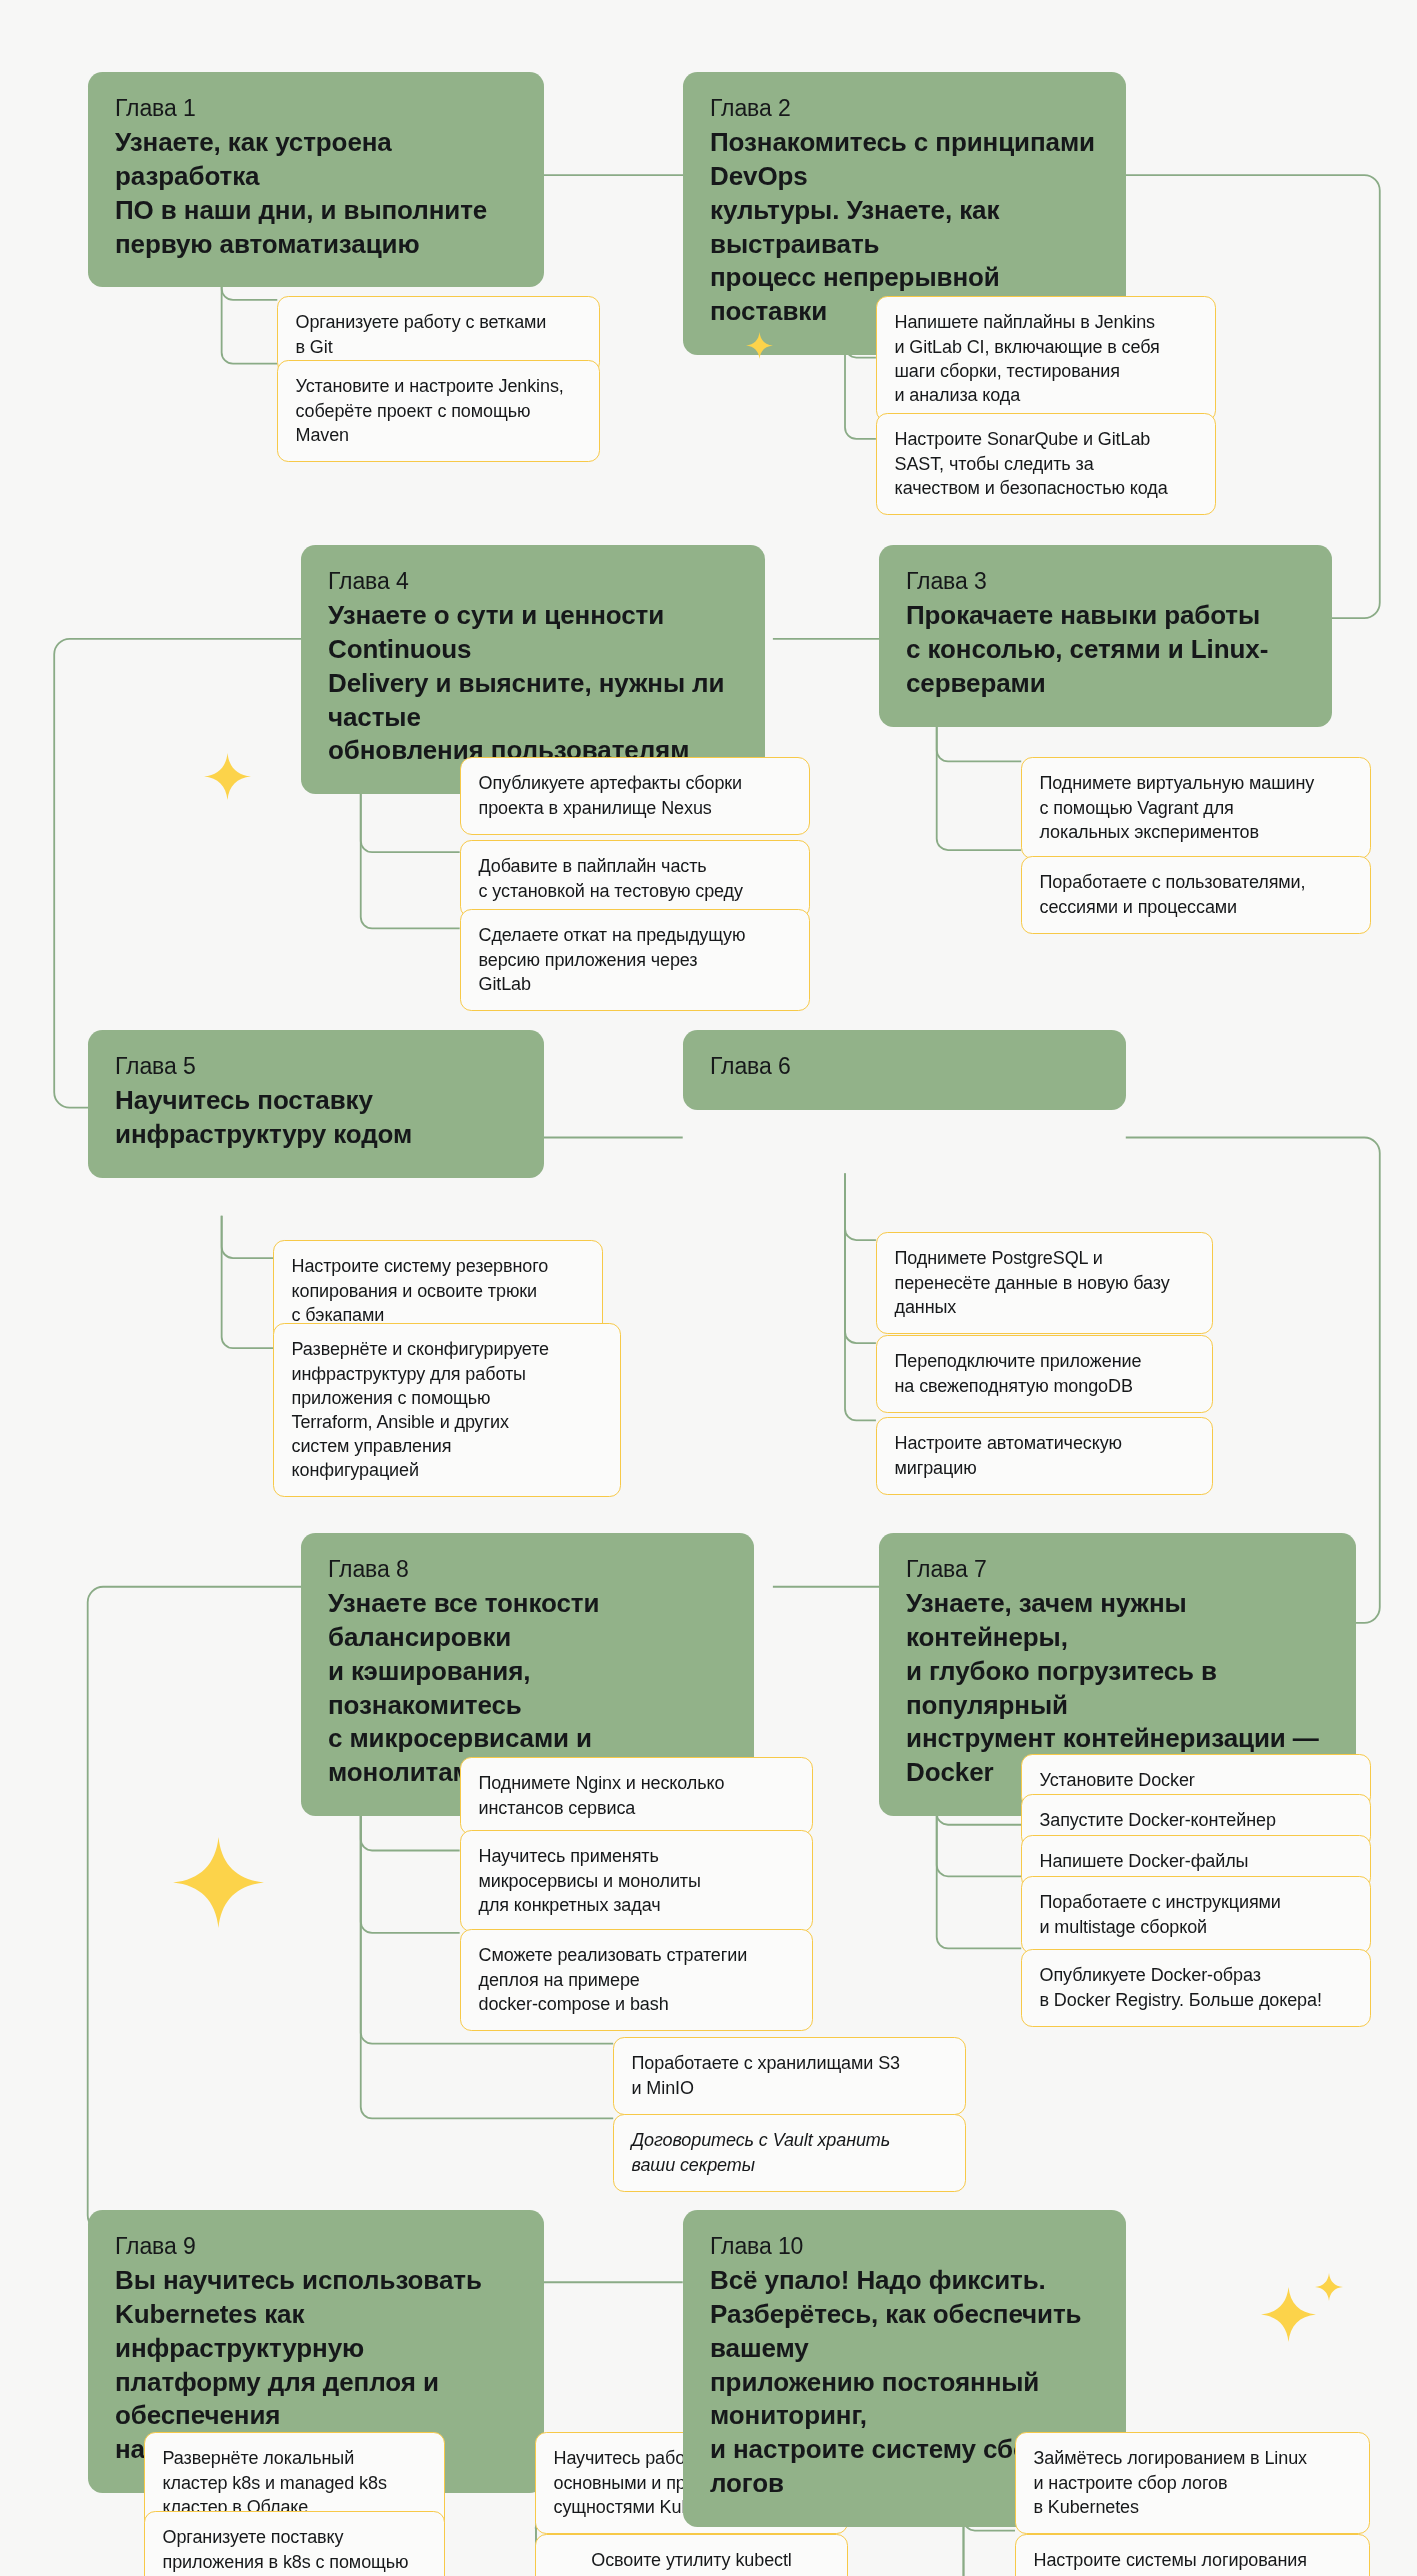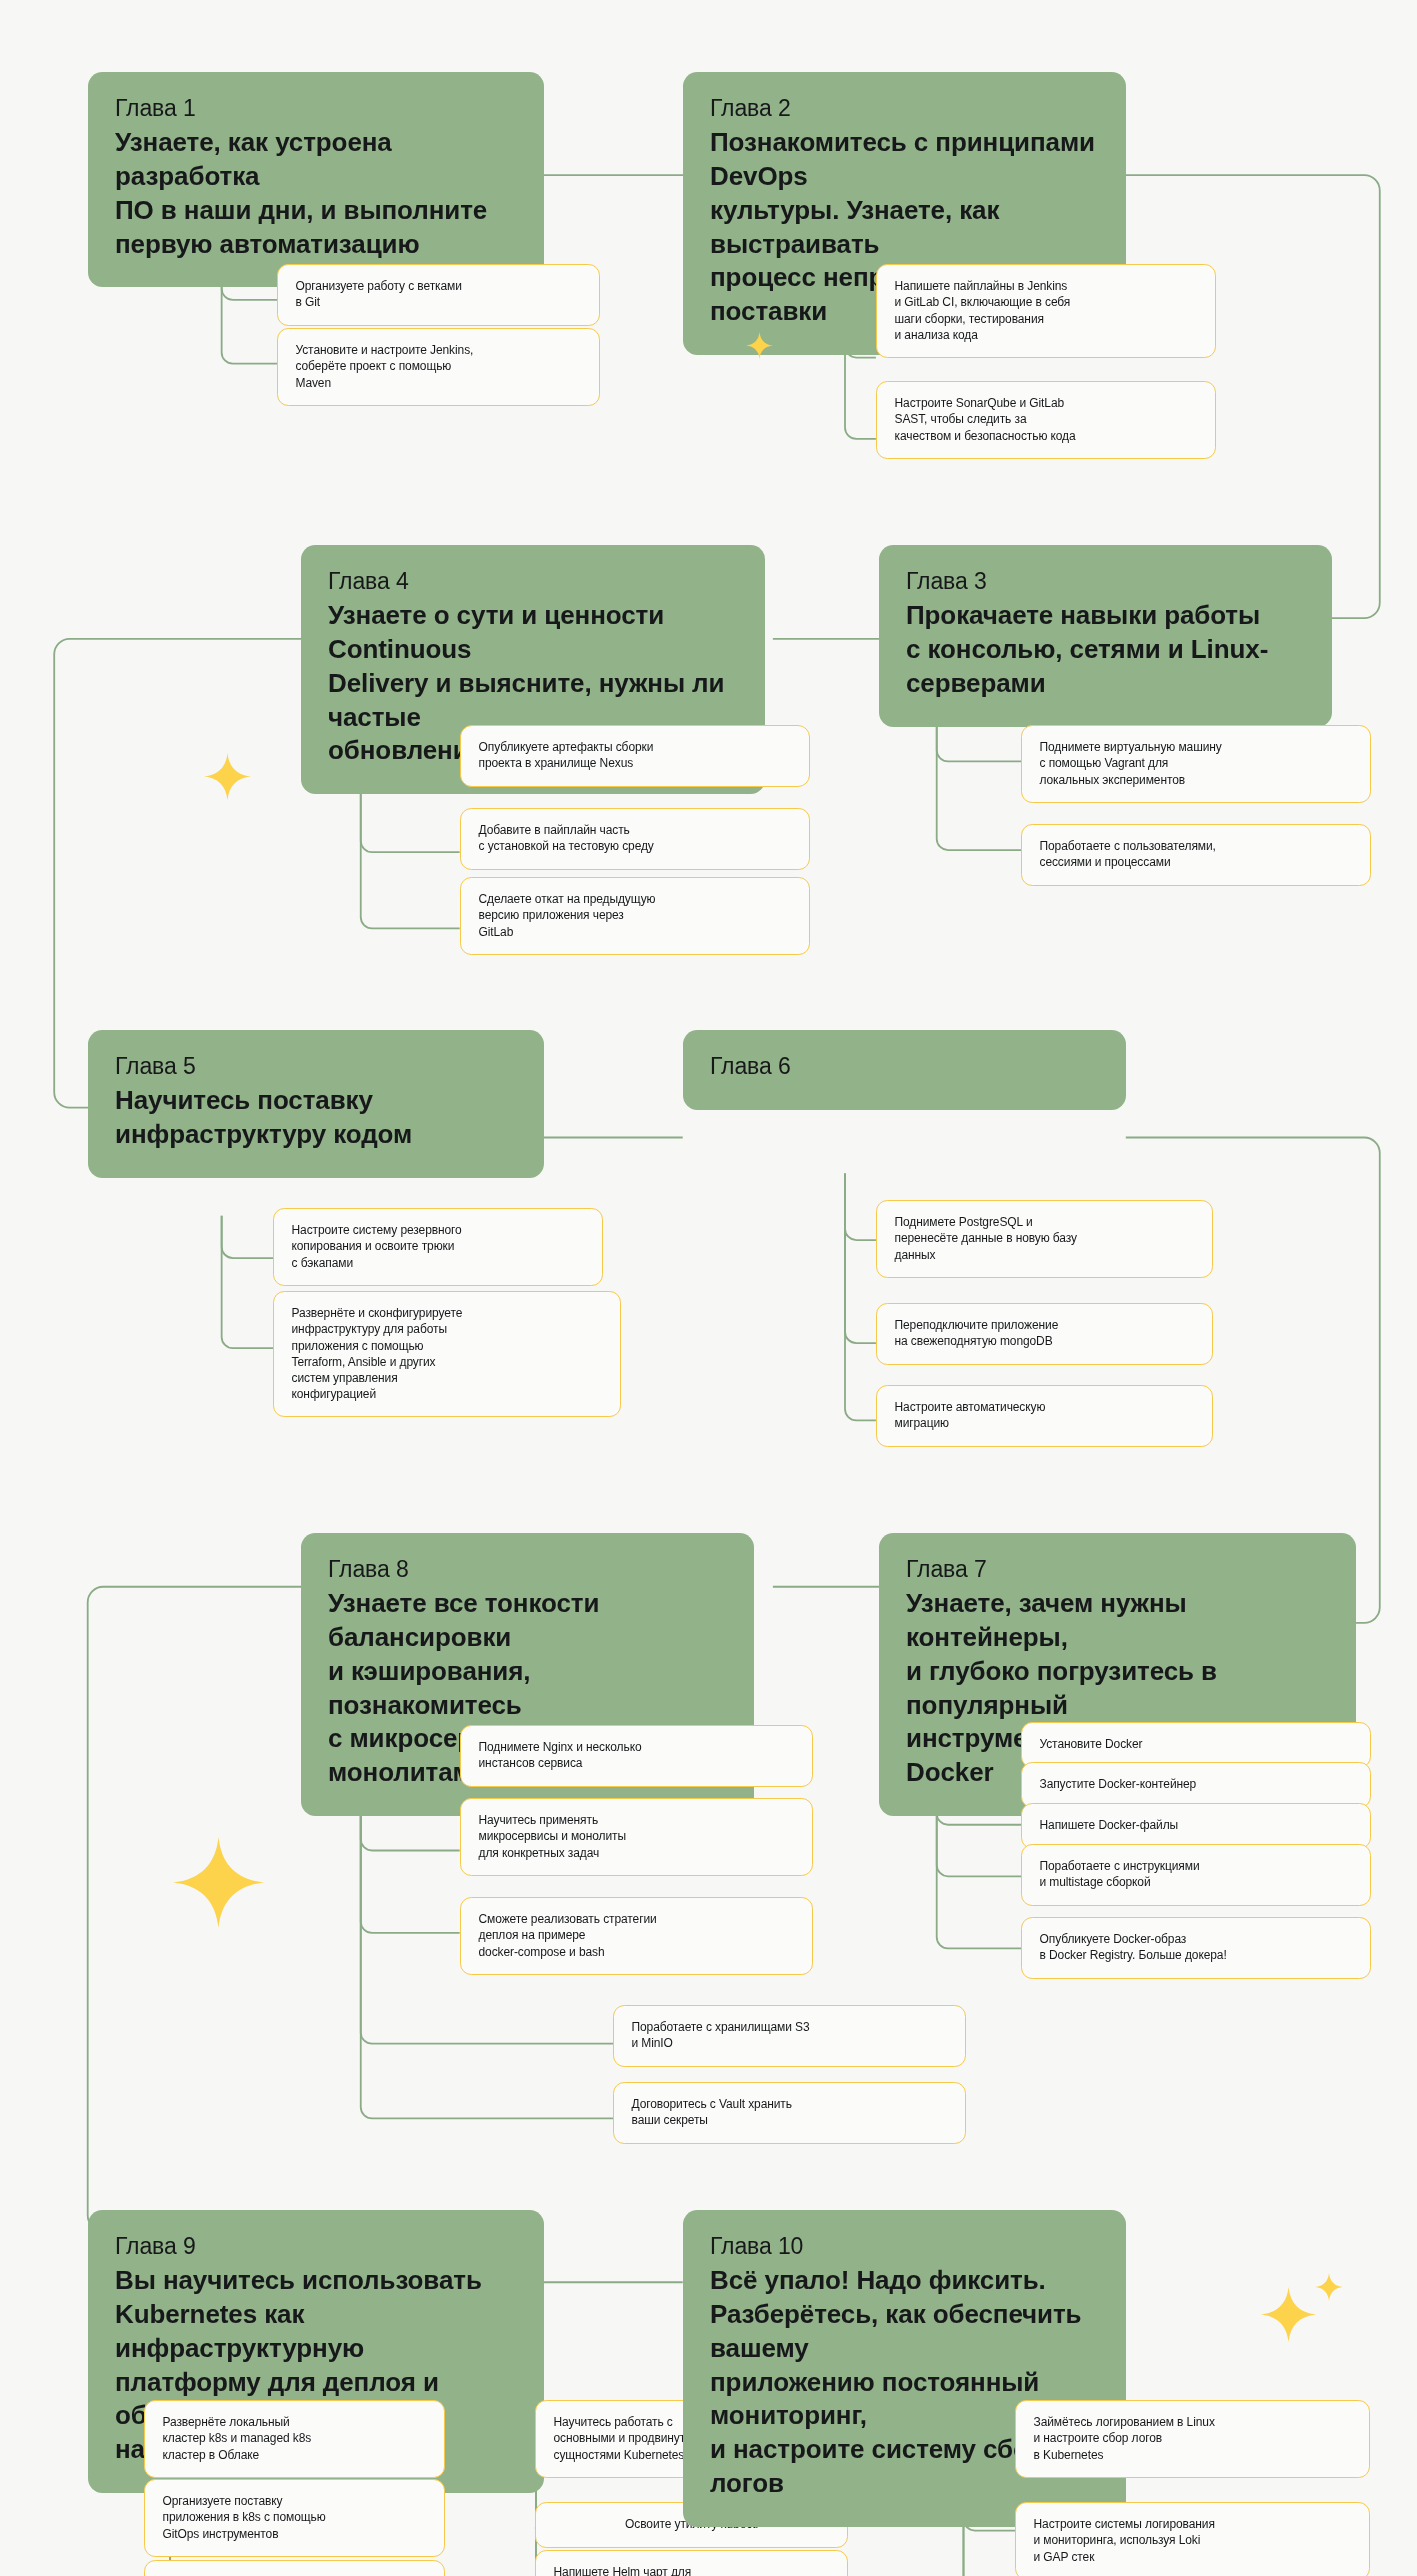--- a/index.html
+++ b/index.html
@@ -39,24 +39,25 @@
     white-space: pre-line;
   }
 
   .leaf {
     position: absolute;
     background: #fbfbfa;
     border: 1.5px solid #f7c948;
     border-radius: 11.3px;
     padding: 13.4px 17.5px 14.4px 17.5px;
     color: #16181a;
-    font-size: 12px;
+    font-size: 18px;
     line-height: 1.34;
     letter-spacing: -0.1px;
     white-space: pre-line;
+    margin-top: 32px;
   }
 
   .sparkle { position: absolute; }
   .sparkle svg { display:block; }
 </style>
 </head>
 <body>
 
 <div id="page">
 
@@ -215,21 +216,21 @@
   <div class="leaf" style="left:460px; top:1725px; width:353px;">Поднимете Nginx и несколько
 инстансов сервиса</div>
   <div class="leaf" style="left:460px; top:1798px; width:353px;">Научитесь применять
 микросервисы и монолиты
 для конкретных задач</div>
   <div class="leaf" style="left:460px; top:1897px; width:353px;">Сможете реализовать стратегии
 деплоя на примере
 docker-compose и bash</div>
   <div class="leaf" style="left:613px; top:2005px; width:353px;">Поработаете с хранилищами S3
 и MinIO</div>
-  <div class="leaf" style="left:613px; top:2082px; width:353px;">Договоритесь с Vault хранить
+  <div class="leaf" style="left:613px; top:2082px; width:353px;font-style:italic;">Договоритесь с Vault хранить
 ваши секреты</div>
 
   <div class="chapter" style="left:879px; top:1533px; width:477px;">
     <div class="ch-title">Глава 7</div>
     <div class="ch-desc">Узнаете, зачем нужны контейнеры,
 и глубоко погрузитесь в популярный
 инструмент контейнеризации — Docker</div>
   </div>
   <div class="leaf" style="left:1021px; top:1722px; width:350px;">Установите Docker</div>
   <div class="leaf" style="left:1021px; top:1762px; width:350px;">Запустите Docker-контейнер</div>

